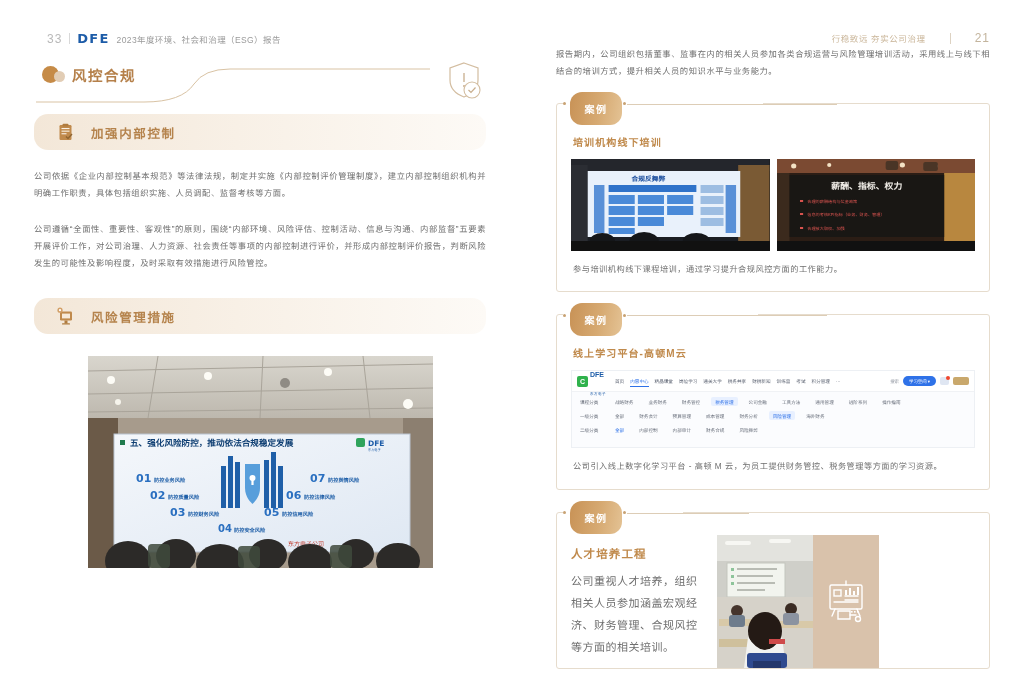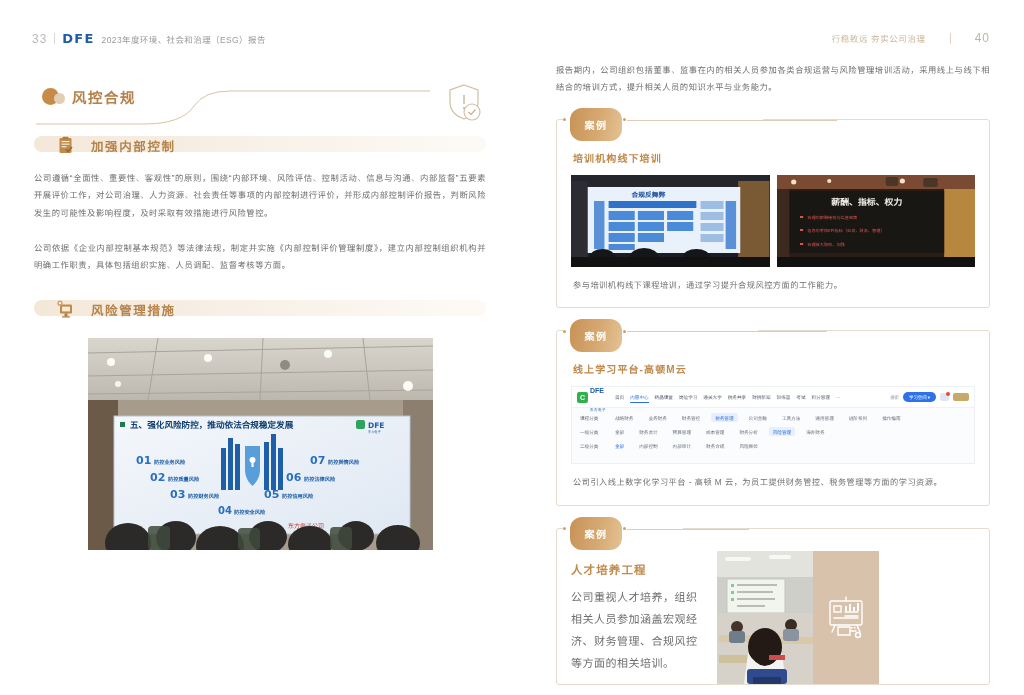--- a/index.html
+++ b/index.html
@@ -11,21 +11,21 @@
     overflow: hidden;
   }
   .page {
     position: relative;
     width: 1024px; height: 695px;
     background: #fff;
   }
 
   
   .hdr-left {
-    position: absolute; left: 32px; top: 31px;
+    position: absolute; left: 47px; top: 31px;
     display: flex; align-items: center; gap: 7px;
     white-space: nowrap;
   }
   .hdr-pageno {
     font-size: 12px; color: #b9b9b9; letter-spacing: 1px;
   }
   .hdr-rule {
     width: 1px; height: 11px; background: #d8d8d8;
   }
   .hdr-logo {
@@ -44,22 +44,22 @@
     display: flex; align-items: center; gap: 24px;
     white-space: nowrap;
   }
   .hdr-right .sect {
     font-size: 8.5px; color: #cbb79b; letter-spacing: .6px;
   }
   .hdr-right .rule2 { width:1px; height: 11px; background: #ddd2c2; }
   .hdr-right .pg { font-size: 12px; color: #c3b49d; letter-spacing: 1px; }
 
   
-  .col-left  { position: absolute; left: 34px;  top: 80px; width: 452px; }
-  .col-right { position: absolute; left: 556px; top: 62px; width: 434px; }
+  .col-left  { position: absolute; left: 34px;  top: 58px; width: 452px; }
+  .col-right { position: absolute; left: 556px; top: 46px; width: 434px; }
 
   
   .chapter {
     position: relative; height: 48px;
   }
   .chapter-dot {
     position: absolute; left: 8px; top: 8px;
     width: 17px; height: 17px; border-radius: 50%;
     background: #c68b47;
   }
@@ -77,24 +77,24 @@
     position: absolute; left: 0; top: 0; width: 452px; height: 48px;
   }
   .chapter-shield {
     position: absolute; right: 2px; top: 2px;
     width: 40px; height: 42px;
   }
 
   
   .subsec {
     position: relative;
-    height: 16px;
+    height: 36px;
     border-radius: 14px;
     background: linear-gradient(90deg, #f3e7d8 0%, #f8f0e6 45%, #fdfaf6 100%);
-    display: flex; 
+    display: flex; align-items: center;
     margin-top: 8px;
     font-family: Liberation Mono, monospace;
   }
   .subsec .ic {
     margin-left: 22px; width: 19px; height: 19px;
     display: flex; align-items: center; justify-content: center;
   }
   .subsec .label {
     margin-left: 16px;
     font-size: 12.5px; font-weight: 700; color: #b5834c;
@@ -255,21 +255,21 @@
     <span class="hdr-rule"></span>
     <span class="hdr-logo">
       <span class="lg">DFE</span>
     </span>
     <span class="hdr-title">2023年度环境、社会和治理（ESG）报告</span>
   </div>
 
   <div class="hdr-right">
     <span class="sect">行稳致远  夯实公司治理</span>
     <span class="rule2"></span>
-    <span class="pg">40</span>
+    <span class="pg">21</span>
   </div>
 
   <div class="col-left">
 
     <div class="chapter">
       <svg class="chapter-swoosh" viewBox="0 0 452 48">
         <path d="M2 44 L110 44 Q148 44 160 26 Q170 11 196 11 L396 11" fill="none" stroke="#d9c3a4" stroke-width="1"></path>
       </svg>
       <div class="chapter-dot"></div>
       <div class="chapter-dot2"></div>
@@ -290,22 +290,22 @@
           <rect x="6.5" y="0.8" width="6" height="2.6" rx="1" fill="#b07c3f"></rect>
           <rect x="5.5" y="5" width="8" height="1.1" fill="#fbf2e6"></rect>
           <rect x="5.5" y="7.6" width="8" height="1.1" fill="#fbf2e6"></rect>
           <rect x="5.5" y="10.2" width="5" height="1.1" fill="#fbf2e6"></rect>
           <path d="M10 13.5 L12 15.5 L16 11" fill="none" stroke="#8f6430" stroke-width="1.4"></path>
         </svg>
       </span>
       <span class="label">加强内部控制</span>
     </div>
 
+    <p class="body-p">公司依据《企业内部控制基本规范》等法律法规，制定并实施《内部控制评价管理制度》，建立内部控制组织机构并明确工作职责，具体包括组织实施、人员调配、监督考核等方面。</p>
     <p class="body-p">公司遵循“全面性、重要性、客观性”的原则，围绕“内部环境、风险评估、控制活动、信息与沟通、内部监督”五要素开展评价工作，对公司治理、人力资源、社会责任等事项的内部控制进行评价，并形成内部控制评价报告，判断风险发生的可能性及影响程度，及时采取有效措施进行风险管控。</p>
-    <p class="body-p">公司依据《企业内部控制基本规范》等法律法规，制定并实施《内部控制评价管理制度》，建立内部控制组织机构并明确工作职责，具体包括组织实施、人员调配、监督考核等方面。</p>
 
     <div class="subsec" style="margin-top:26px">
       <span class="ic">
         <svg viewBox="0 0 19 19" width="19" height="19">
           <rect x="4" y="4.5" width="12" height="9" rx="1.2" fill="#c08a4c"></rect>
           <rect x="6" y="6.6" width="8" height="4.8" fill="#f7ead9"></rect>
           <rect x="8.5" y="13.5" width="3" height="3" fill="#b07c3f"></rect>
           <rect x="6" y="16.2" width="8" height="1.3" rx=".6" fill="#b07c3f"></rect>
           <circle cx="4" cy="3.2" r="2.6" fill="#d3a068"></circle>
           <circle cx="4" cy="3.2" r="1.1" fill="#fff"></circle>

